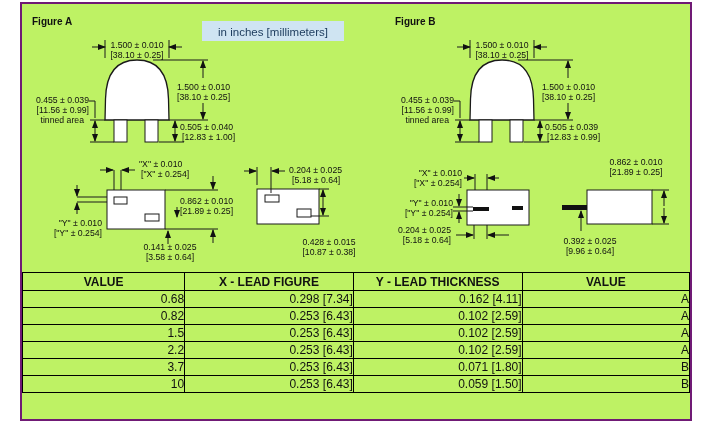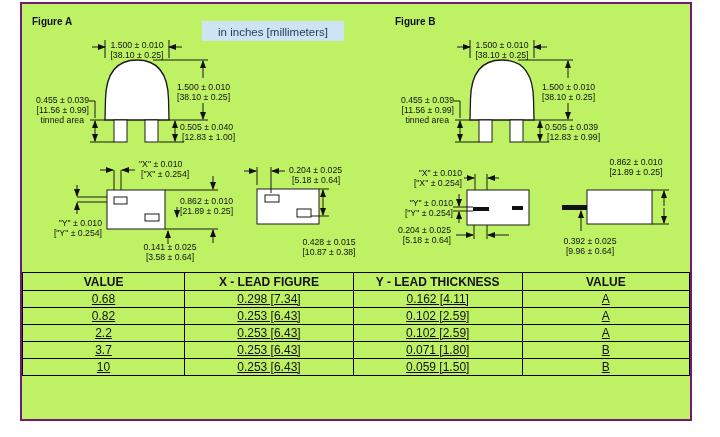--- a/index.html
+++ b/index.html
@@ -9,21 +9,21 @@
   svg text{fill:#111;font-family:"Liberation Sans",sans-serif;font-size:8.7px;}
   svg text.figlabel{font-size:10px;font-weight:bold;}
   svg text.units{font-size:11.5px;fill:#1b3a5c;}
   .ln{stroke:#1a1a1a;stroke-width:1;fill:none;}
   .shape{stroke:#1a1a1a;stroke-width:1.3;fill:#fff;}
   .thin{stroke:#1a1a1a;stroke-width:1;fill:#fff;}
   .solid{fill:#111;stroke:none;}
   .arr{marker-end:url(#ah);}
   table.dims{border-collapse:collapse;width:100%;table-layout:fixed;font-size:12px;}
   table.dims th{border:1px solid #000;height:17px;font-weight:bold;text-align:center;padding:0;}
-  table.dims td{border:1px solid #000;height:16px;text-align:center;padding:0;text-decoration:underline;}
+  table.dims td{border:1px solid #000;height:16px;text-align:right;padding:0;}
   col.c1{width:24.3%;} col.c2{width:25.3%;} col.c3{width:25.3%;} col.c4{width:25.1%;}
 </style>
 </head>
 <body>
 
 <div class="page">
   <div class="figures">
     <svg width="668" height="268" viewBox="0 0 668 268">
       <defs>
         <marker id="ah" markerWidth="8" markerHeight="6" refX="7" refY="3" orient="auto" markerUnits="userSpaceOnUse">
@@ -196,20 +196,26 @@
         <td>0.162 [4.11]</td>
         <td>A</td>
       </tr>
       <tr>
         <td>0.82</td>
         <td>0.253 [6.43]</td>
         <td>0.102 [2.59]</td>
         <td>A</td>
       </tr>
       <tr>
+        <td>1.5</td>
+        <td>0.253 [6.43]</td>
+        <td>0.102 [2.59]</td>
+        <td>A</td>
+      </tr>
+      <tr>
         <td>2.2</td>
         <td>0.253 [6.43]</td>
         <td>0.102 [2.59]</td>
         <td>A</td>
       </tr>
       <tr>
         <td>3.7</td>
         <td>0.253 [6.43]</td>
         <td>0.071 [1.80]</td>
         <td>B</td>

